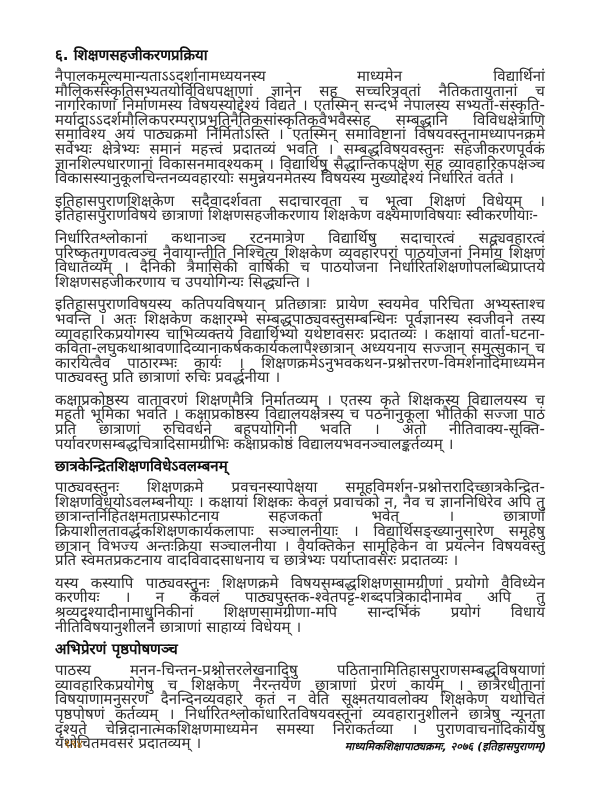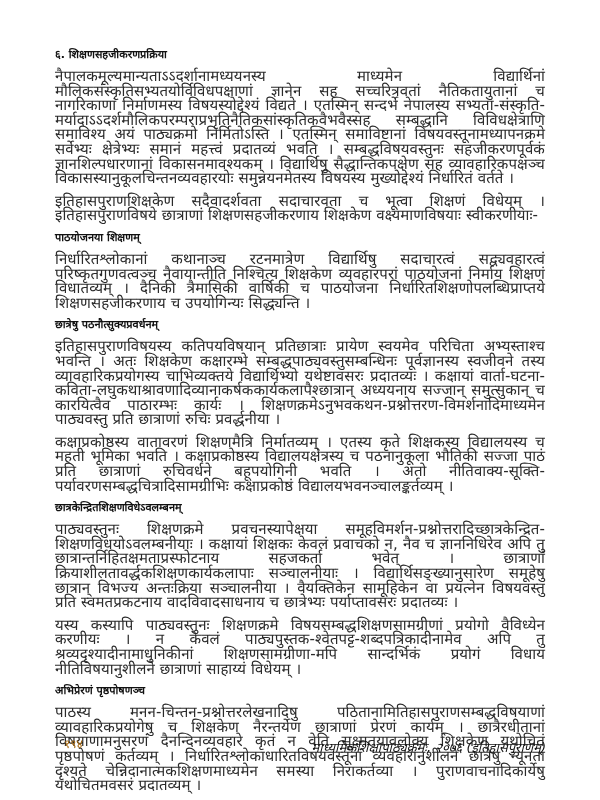--- a/index.html
+++ b/index.html
@@ -1,40 +1,38 @@
 <!DOCTYPE html>
 <html><head>
 <meta charset="utf-8">
 <style>
   html, body { margin: 0; padding: 0; background: #ffffff; }
   body { width: 600px; height: 800px; position: relative; overflow: hidden;
          font-family: "DejaVu Sans", "Liberation Sans", sans-serif; color: #1a1a1a; }
   .page { position: absolute; left: 55px; top: 48px; width: 490px; }
-  .h { font-weight: bold; font-size: 11px; line-height: 14px; margin: 0 0 7px 0; color: #111; }
+  .h { font-weight: bold; font-size: 15px; line-height: 14px; margin: 0 0 7px 0; color: #111; }
   .p { font-size: 15px; line-height: 14.6px; text-align: justify; margin: 0 0 8px 0; color: #2a2a2a; letter-spacing: 0.1px; }
   .sec { margin-bottom: 4px; }
   .footer { position: absolute; left: 0; right: 0; top: 735px; height: 20px; }
   .pageno { position: absolute; left: 64px; top: 0; font-size: 12px; color: #a16207; }
-  .runhead { position: absolute; right: 54px; top: 3px; font-size: 13px; font-weight: normal; font-style: italic; color: #111; }
+  .runhead { position: absolute; right: 54px; top: 3px; font-size: 11px; font-weight: bold; font-style: italic; color: #111; }
 </style>
 </head>
 <body>
 
 <div class="page">
   <div class="sec">
     <div class="h">६. शिक्षणसहजीकरणप्रक्रिया</div>
     <p class="p">नैपालकमूल्यमान्यताऽऽदर्शानामध्ययनस्य माध्यमेन विद्यार्थिनां मौलिकसंस्कृतिसभ्यतयोर्विविधपक्षाणां ज्ञानेन सह सच्चरित्रवतां नैतिकतायुतानां च नागरिकाणां निर्माणमस्य विषयस्योद्देश्यं विद्यते । एतस्मिन् सन्दर्भे नेपालस्य सभ्यता-संस्कृति-मर्यादाऽऽदर्शमौलिकपरम्पराप्रभृतिनैतिकसांस्कृतिकवैभवैस्सह सम्बद्धानि विविधक्षेत्राणि समाविश्य अयं पाठ्यक्रमो निर्मितोऽस्ति । एतस्मिन् समाविष्टानां विषयवस्तूनामध्यापनक्रमे सर्वेभ्यः क्षेत्रेभ्यः समानं महत्त्वं प्रदातव्यं भवति । सम्बद्धविषयवस्तुनः सहजीकरणपूर्वकं ज्ञानशिल्पधारणानां विकासनमावश्यकम् । विद्यार्थिषु सैद्धान्तिकपक्षेण सह व्यावहारिकपक्षञ्च विकासस्यानुकूलचिन्तनव्यवहारयोः समुन्नयनमेतस्य विषयस्य मुख्योद्देश्यं निर्धारितं वर्तते ।</p>
     <p class="p">इतिहासपुराणशिक्षकेण सदैवादर्शवता सदाचारवता च भूत्वा शिक्षणं विधेयम् । इतिहासपुराणविषये छात्राणां शिक्षणसहजीकरणाय शिक्षकेण वक्ष्यमाणविषयाः स्वीकरणीयाः-</p>
   </div>
   <div class="sec">
-    <div class="h">पाठयोजनया शिक्षणम्</div>
     <p class="p">निर्धारितश्लोकानां कथानाञ्च रटनमात्रेण विद्यार्थिषु सदाचारत्वं सद्व्यवहारत्वं परिष्कृतगुणवत्वञ्च नैवायान्तीति निश्चित्य शिक्षकेण व्यवहारपरां पाठयोजनां निर्माय शिक्षणं विधातव्यम् । दैनिकी त्रैमासिकी वार्षिकी च पाठयोजना निर्धारितशिक्षणोपलब्धिप्राप्तये शिक्षणसहजीकरणाय च उपयोगिन्यः सिद्ध्यन्ति ।</p>
   </div>
   <div class="sec">
-    <div class="h">छात्रेषु पठनौत्सुक्यप्रवर्धनम्</div>
     <p class="p">इतिहासपुराणविषयस्य कतिपयविषयान् प्रतिछात्राः प्रायेण स्वयमेव परिचिता अभ्यस्ताश्च भवन्ति । अतः शिक्षकेण कक्षारम्भे सम्बद्धपाठ्यवस्तुसम्बन्धिनः पूर्वज्ञानस्य स्वजीवने तस्य व्यावहारिकप्रयोगस्य चाभिव्यक्तये विद्यार्थिभ्यो यथेष्टावसरः प्रदातव्यः । कक्षायां वार्ता-घटना-कविता-लघुकथाश्रावणादिव्यानाकर्षककार्यकलापैश्छात्रान् अध्ययनाय सज्जान् समुत्सुकान् च कारयित्वैव पाठारम्भः कार्यः । शिक्षणक्रमेऽनुभवकथन-प्रश्नोत्तरण-विमर्शनादिमाध्यमेन पाठ्यवस्तु प्रति छात्राणां रुचिः प्रवर्द्धनीया ।</p>
   </div>
   <div class="sec">
     <p class="p">कक्षाप्रकोष्ठस्य वातावरणं शिक्षणमैत्रि निर्मातव्यम् । एतस्य कृते शिक्षकस्य विद्यालयस्य च महती भूमिका भवति । कक्षाप्रकोष्ठस्य विद्यालयक्षेत्रस्य च पठनानुकूला भौतिकी सज्जा पाठं प्रति छात्राणां रुचिवर्धने बहूपयोगिनी भवति । अतो नीतिवाक्य-सूक्ति-पर्यावरणसम्बद्धचित्रादिसामग्रीभिः कक्षाप्रकोष्ठं विद्यालयभवनञ्चालङ्कर्तव्यम् ।</p>
   </div>
   <div class="sec">
     <div class="h">छात्रकेन्द्रितशिक्षणविधेऽवलम्बनम्</div>
     <p class="p">पाठ्यवस्तुनः शिक्षणक्रमे प्रवचनस्यापेक्षया समूहविमर्शन-प्रश्नोत्तरादिच्छात्रकेन्द्रित-शिक्षणविधयोऽवलम्बनीयाः । कक्षायां शिक्षकः केवलं प्रवाचको न, नैव च ज्ञाननिधिरेव अपि तु छात्रान्तर्निहितक्षमताप्रस्फोटनाय सहजकर्ता भवेत् । छात्राणां क्रियाशीलतावर्द्धकशिक्षणकार्यकलापाः सञ्चालनीयाः । विद्यार्थिसङ्ख्यानुसारेण समूहेषु छात्रान् विभज्य अन्तःक्रिया सञ्चालनीया । वैयक्तिकेन सामूहिकेन वा प्रयत्नेन विषयवस्तु प्रति स्वमतप्रकटनाय वादविवादसाधनाय च छात्रेभ्यः पर्याप्तावसरः प्रदातव्यः ।</p>
   </div>
   <div class="sec">

